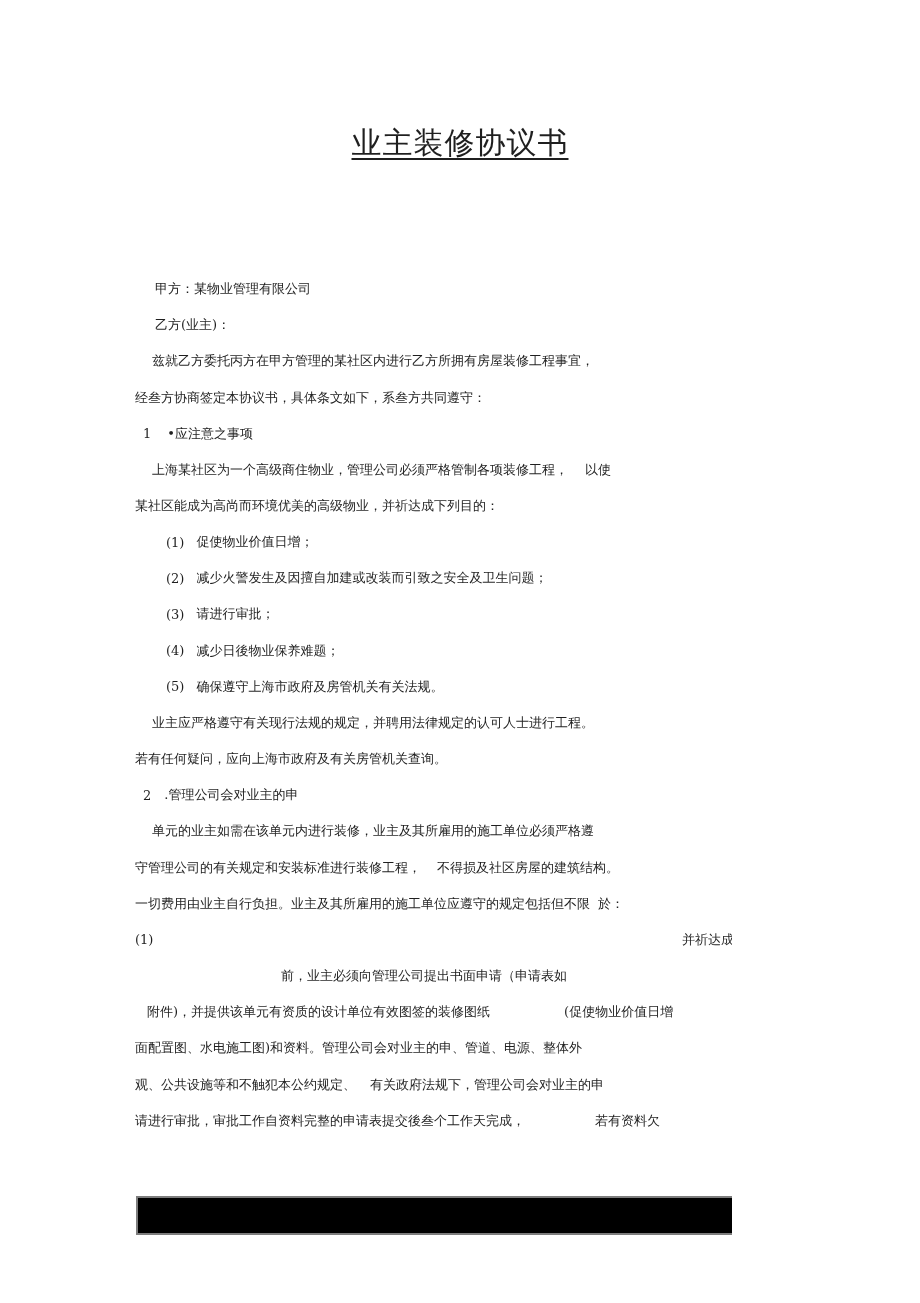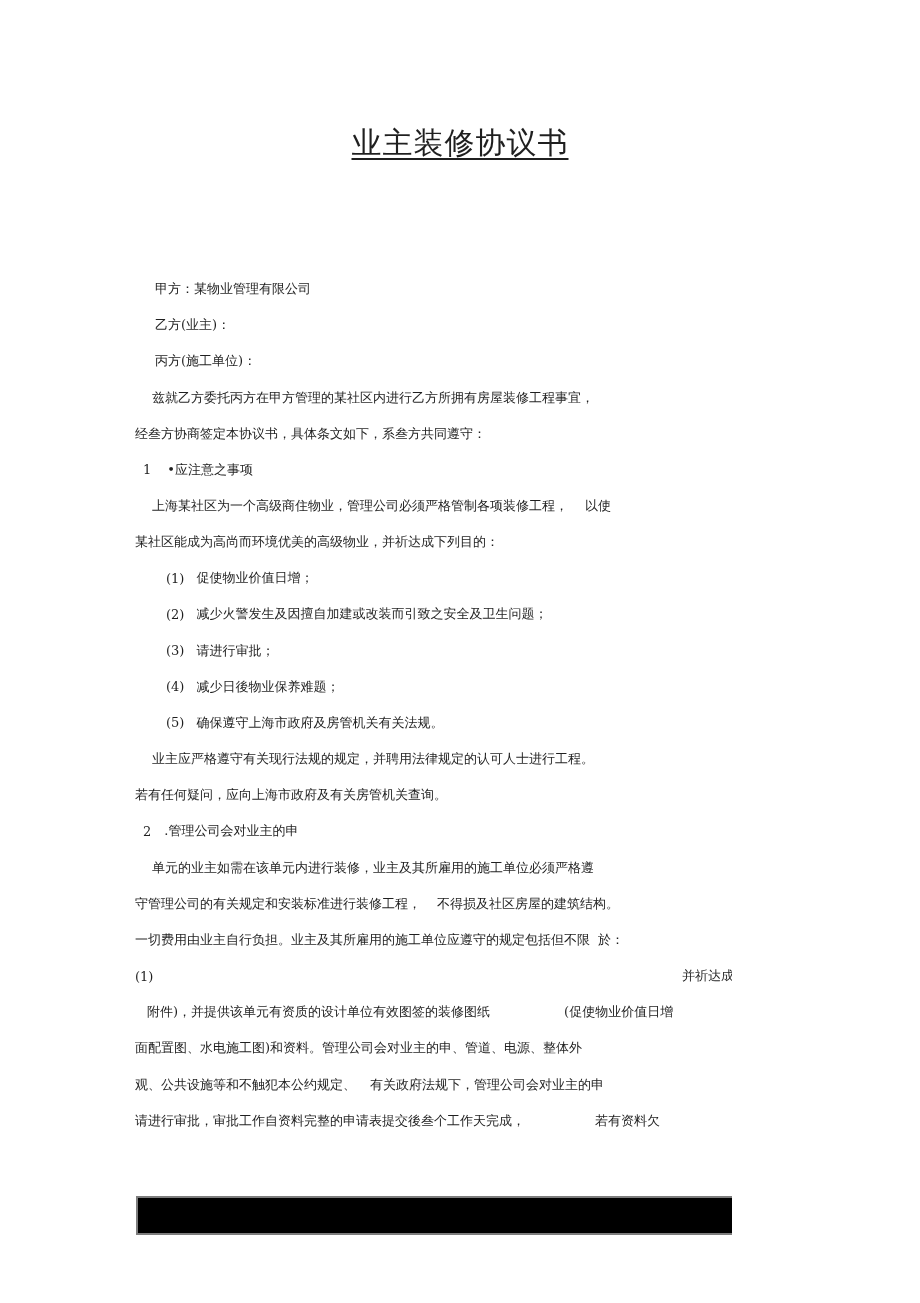--- a/index.html
+++ b/index.html
@@ -59,23 +59,20 @@
   <div class="doc-title">
     <span class="underlined">业主装修协议书</span>
   </div>
 
   <div class="doc-body" id="doc-body" style="color: rgb(31, 31, 31);">
       <div class="line" style="padding-left: 20px;">
         <span class="run">甲方：某物业管理有限公司</span>
       </div>
       <div class="line" style="padding-left: 20px;">
         <span class="run">乙方(业主)：</span>
-      </div>
-      <div class="line" style="padding-left: 20px;">
-        <span class="run">丙方(施工单位)：</span>
       </div>
       <div class="line" style="padding-left: 17px;">
         <span class="run">兹就乙方委托丙方在甲方管理的某社区内进行乙方所拥有房屋装修工程事宜，</span>
       </div>
       <div class="line">
         <span class="run">经叁方协商签定本协议书，具体条文如下，系叁方共同遵守：</span>
       </div>
       <div class="line" style="padding-left: 8px;">
         <span class="run">1</span>
         <span class="gapspacer" style="width: 16px;"></span>
@@ -135,20 +132,23 @@
       </div>
       <div class="line">
         <span class="run">一切费用由业主自行负担。业主及其所雇用的施工单位应遵守的规定包括但不限</span>
         <span class="gapspacer" style="width: 8px;"></span>
         <span class="run">於：</span>
       </div>
       <div class="line between">
         <span class="run">(1)</span>
         <span class="run">并祈达成下列目的</span>
       </div>
+      <div class="line" style="padding-left: 146px;">
+        <span class="run">前，业主必须向管理公司提出书面申请（申请表如</span>
+      </div>
       <div class="line" style="padding-left: 12px;">
         <span class="run">附件)，并提供该单元有资质的设计单位有效图签的装修图纸</span>
         <span class="gapspacer" style="width: 74px;"></span>
         <span class="run">(促使物业价值日增</span>
       </div>
       <div class="line">
         <span class="run">面配置图、水电施工图)和资料。管理公司会对业主的申、管道、电源、整体外</span>
       </div>
       <div class="line">
         <span class="run">观、公共设施等和不触犯本公约规定、</span>

